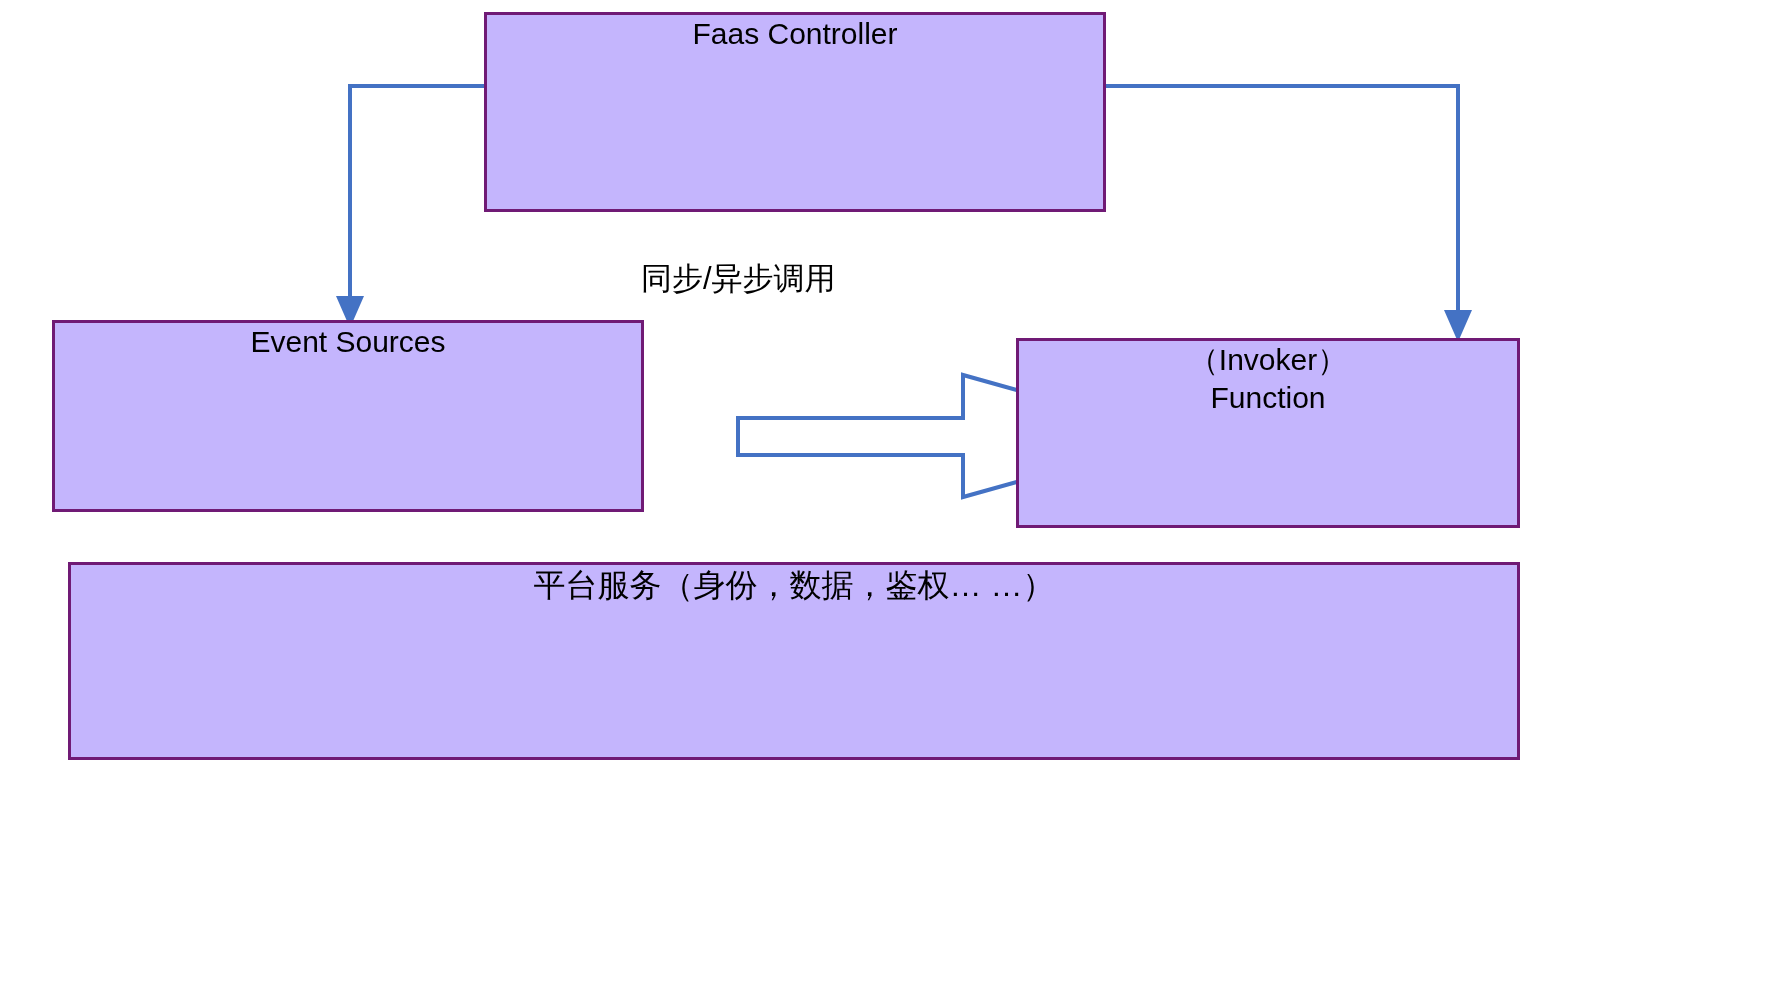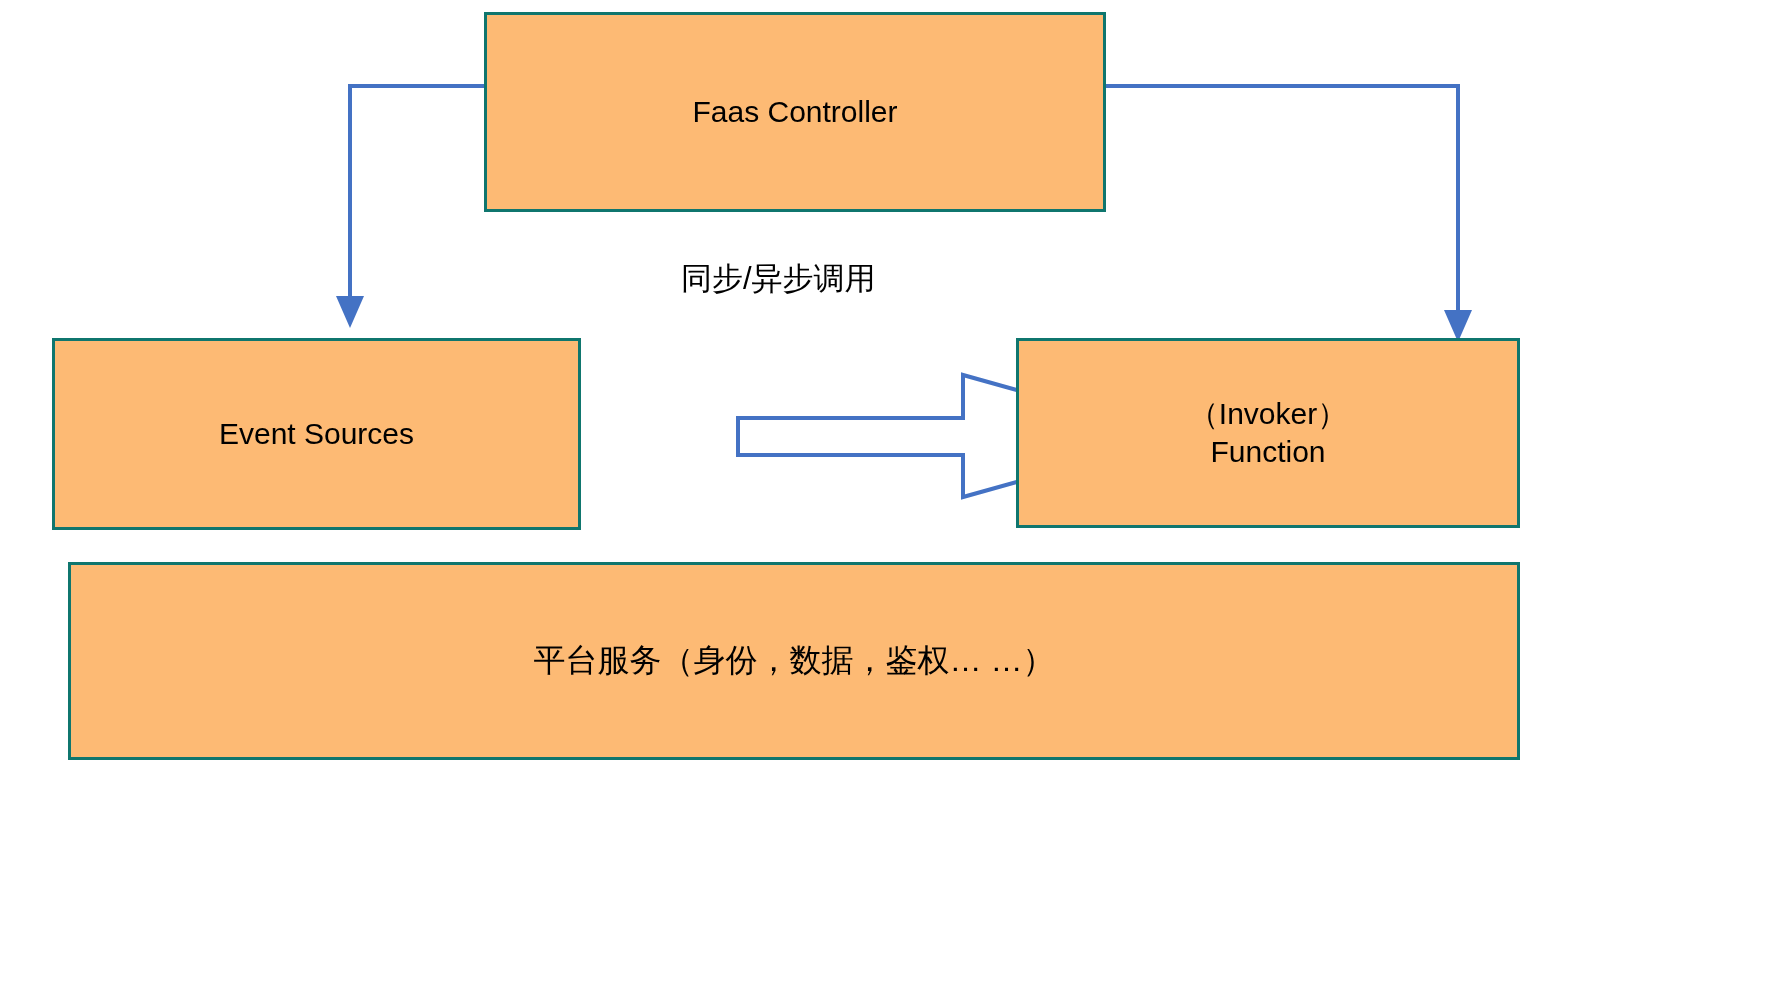--- a/index.html
+++ b/index.html
@@ -15,24 +15,24 @@
   #canvas {
     position: relative;
     width: 1778px;
     height: 998px;
     background: #ffffff;
     overflow: hidden;
   }
   .node-box {
     position: absolute;
     box-sizing: border-box;
-    border: 3px solid #0f766e;
-    background: #fdba74;
+    border: 3px solid #701a75;
+    background: #c4b5fd;
     display: flex;
-    align-items: center;
+    align-items: flex-start;
     justify-content: center;
     text-align: center;
   }
   .node-label {
     font-size: 30px;
     line-height: 1.28;
     color: #000000;
     white-space: pre-line;
   }
   .node-label-cjk {
@@ -89,25 +89,25 @@
     <path class="conn-line" d="M 1104 86 L 1458 86 L 1458 320"></path>
     <polygon class="arrow-head" points="1458,342 1444,310 1472,310"></polygon>
 
     <path class="block-arrow" d="M 738 418 L 963 418 L 963 375 L 1182 436 L 963 497 L 963 455 L 738 455 Z"></path>
   </svg>
 
   <div class="node-box" style="left:484px; top:12px; width:622px; height:200px;">
     <span class="node-label">Faas Controller</span>
   </div>
 
-  <div class="edge-label" style="left:681px; top:258px;">
+  <div class="edge-label" style="left:641px; top:258px;">
     <span>同步/异步调用</span>
   </div>
 
-  <div class="node-box" style="left:52px; top:338px; width:529px; height:192px;">
+  <div class="node-box" style="left:52px; top:320px; width:592px; height:192px;">
     <span class="node-label">Event Sources</span>
   </div>
 
   <div class="node-box" style="left:1016px; top:338px; width:504px; height:190px;">
     <span class="node-label">（Invoker）
 Function</span>
   </div>
 
   <div class="node-box" style="left:68px; top:562px; width:1452px; height:198px;">
     <span class="node-label-cjk">平台服务（身份，数据，鉴权… …）</span>

